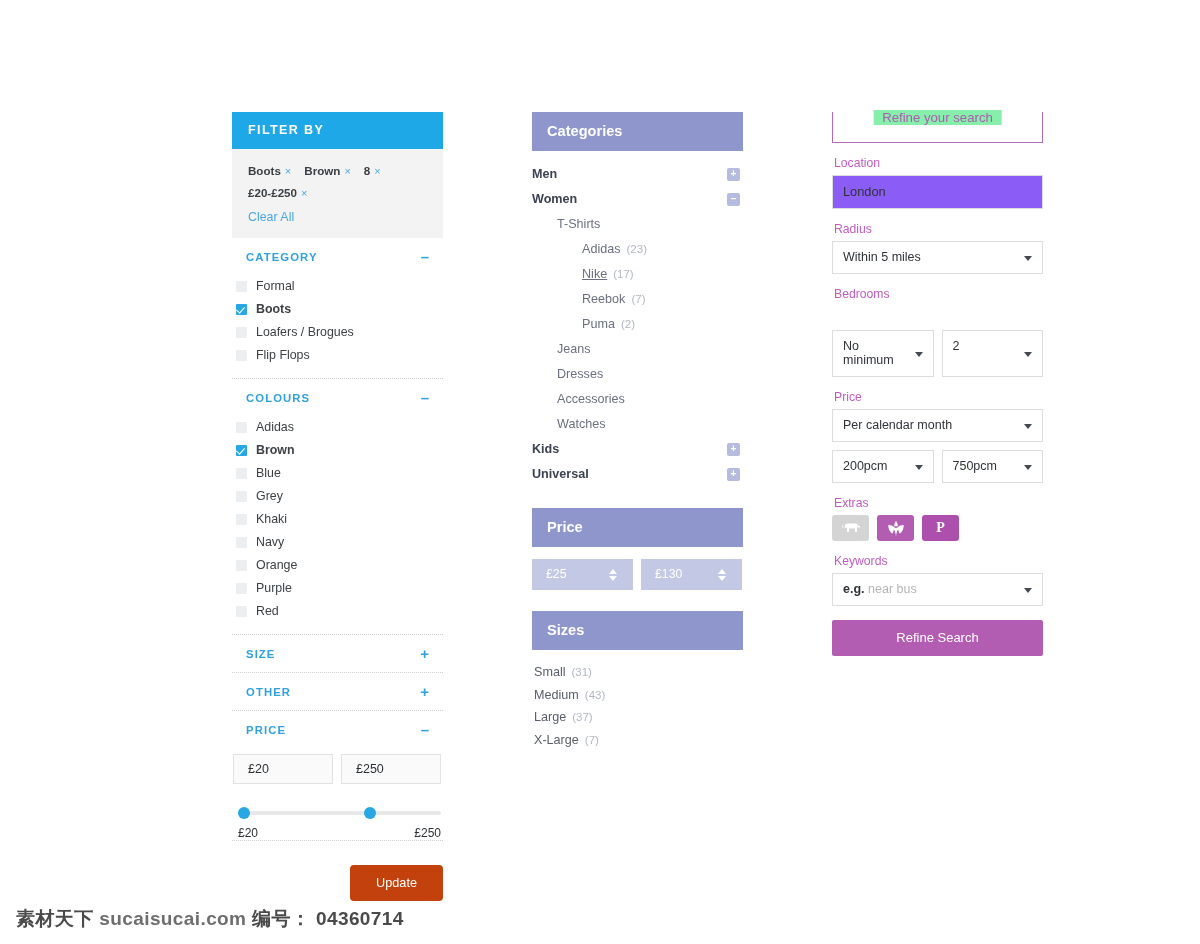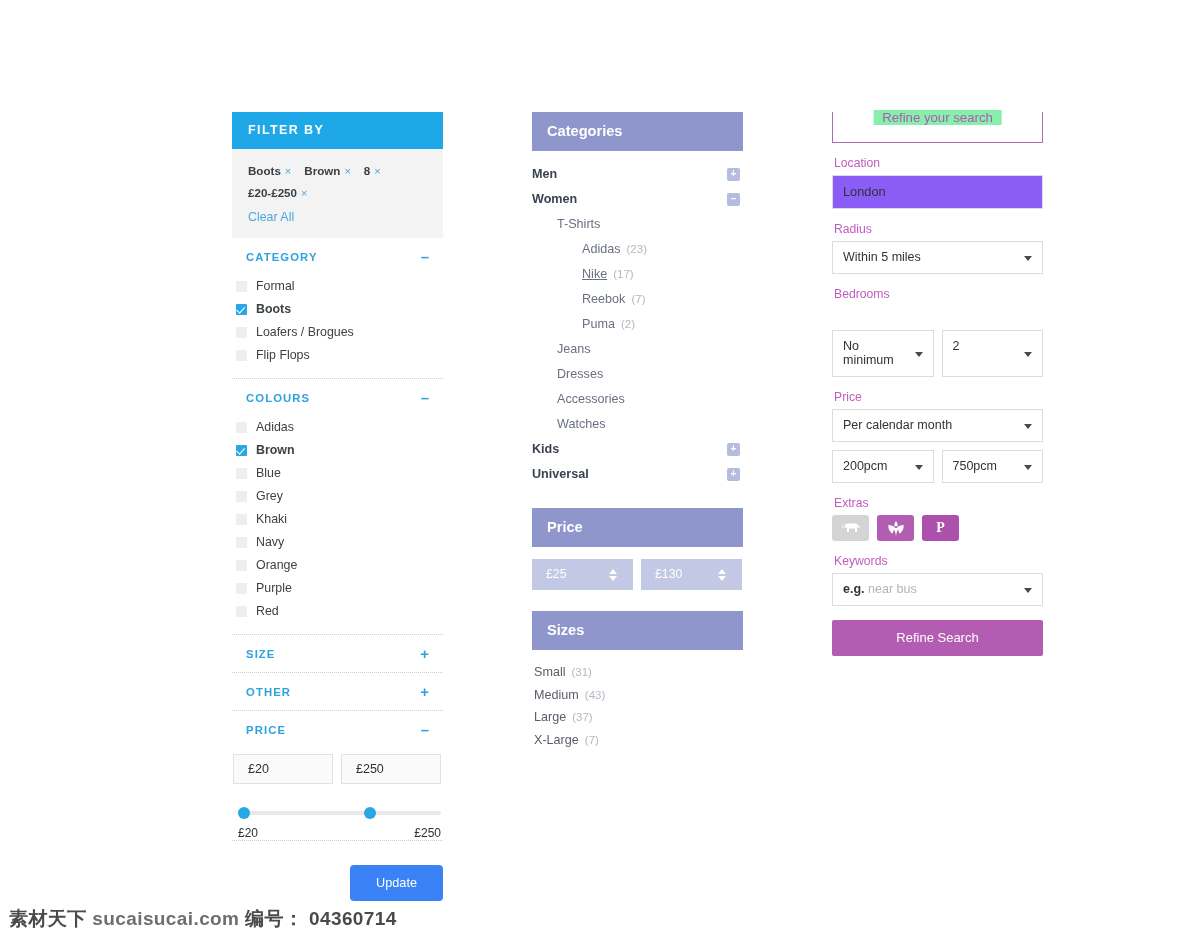--- a/index.html
+++ b/index.html
@@ -166,21 +166,21 @@
     margin: 7px 2px 0 6px;
     font-size: 12px;
     color: #2d3135;
   }
   .update-wrap {
     text-align: right;
     margin-top: 24px;
   }
   .update-btn {
     display: inline-block;
-    background: #3b82f6;
+    background: #c2410c;
     color: #ffffff;
     font-size: 12.7px;
     padding: 11px 26px;
     border-radius: 4px;
     cursor: pointer;
   }
 
   
   .cat-panel {
     position: absolute;
@@ -409,21 +409,21 @@
     text-align: center;
     font-size: 13px;
     padding: 10px 0 11px 0;
     border-radius: 2px;
     cursor: pointer;
   }
 
   
   .watermark {
     position: absolute;
-    left: 9px;
+    left: 16px;
     bottom: 12px;
     font-size: 19px;
     color: #4a4a4a;
     font-weight: bold;
     letter-spacing: 0.4px;
     white-space: nowrap;
   }
   .watermark .wm-site { color: #6e6e6e; }
 </style>
 </head>

